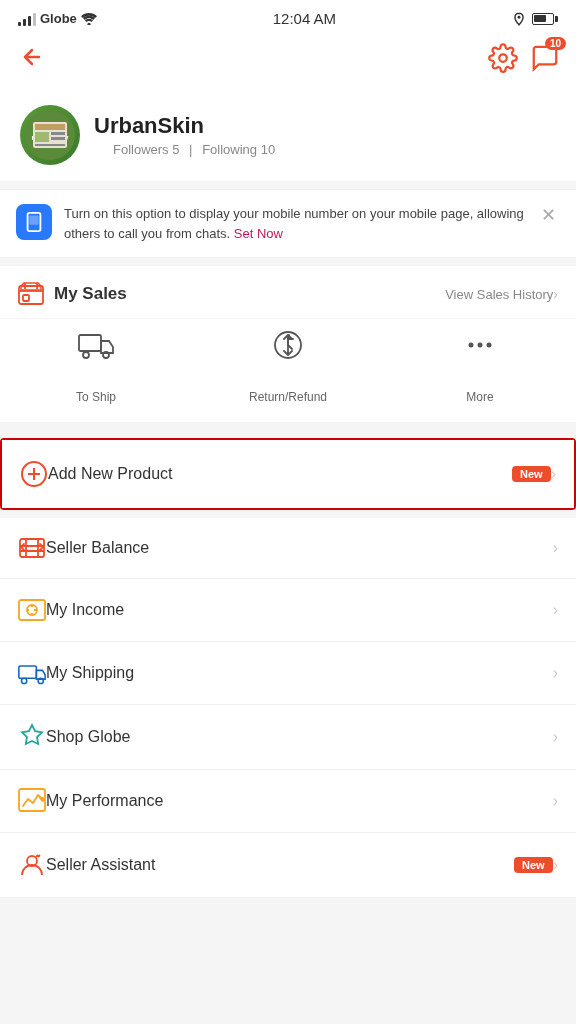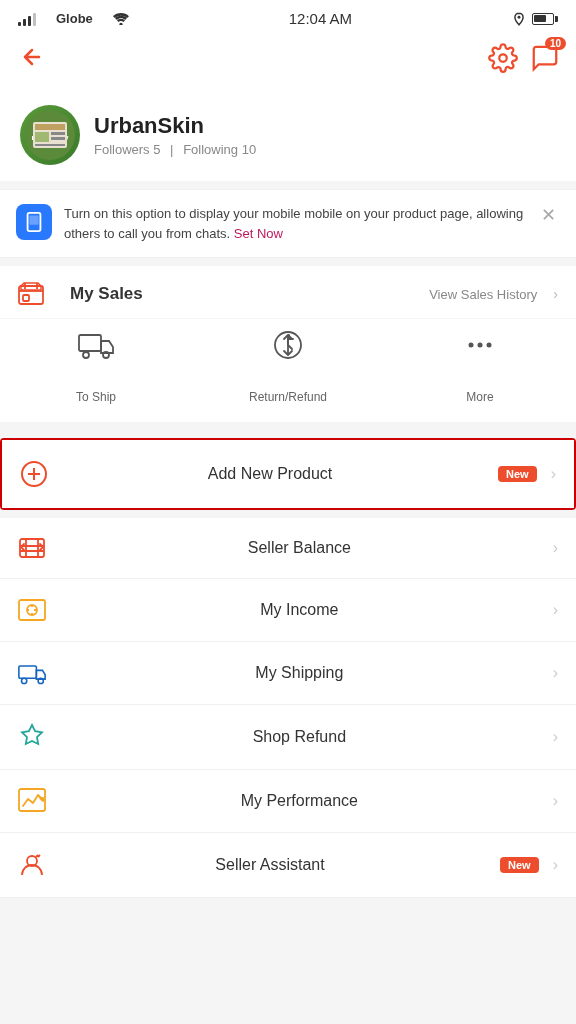--- a/index.html
+++ b/index.html
@@ -15,21 +15,21 @@
     
     .status-bar {
       background: #fff;
       display: flex;
       justify-content: space-between;
       align-items: center;
       padding: 10px 18px 6px;
       font-size: 13px;
       font-weight: 600;
     }
-    .status-left { display: flex; align-items: center; gap: 20px; }
+    .status-left { display: flex; align-items: center; gap: 4px; }
     .status-time { font-size: 15px; font-weight: 400; }
     .status-right { display: flex; align-items: center; gap: 6px; }
 
     
     .top-nav {
       background: #fff;
       display: flex;
       justify-content: space-between;
       align-items: center;
       padding: 8px 16px 12px;
@@ -90,20 +90,21 @@
     }
     .shop-name {
       font-size: 22px;
       font-weight: 700;
       color: #222;
     }
     .followers-info {
       font-size: 13px;
       color: #888;
       margin-top: 3px;
+      margin-left: 19px;
     }
     .followers-info span { color: #888; }
     .separator { margin: 0 6px; }
 
     
     .banner {
       background: #fff;
       margin: 8px 0;
       padding: 14px 16px;
       display: flex;
@@ -143,33 +144,33 @@
     }
     .my-sales-header {
       display: flex;
       justify-content: space-between;
       align-items: center;
       padding: 16px 18px 12px;
     }
     .my-sales-left {
       display: flex;
       align-items: center;
-      gap: 26px;
+      gap: 10px;
     }
     .my-sales-title {
       font-size: 17px;
       font-weight: 600;
       color: #333;
     }
     .view-sales {
       font-size: 13px;
       color: #888;
       display: flex;
       align-items: center;
-      gap: 16px;
+      gap: 0;
       cursor: pointer;
     }
     .chevron { font-size: 14px; color: #bbb; }
 
     
     .sales-tabs {
       display: flex;
       justify-content: space-around;
       padding: 10px 0 18px;
       border-top: 1px solid #f5f5f5;
@@ -200,24 +201,22 @@
       border: 2.5px solid #cc0000;
       border-radius: 4px;
       margin: 0 0 0 0;
       cursor: pointer;
     }
     .menu-item {
       background: #fff;
       display: flex;
       align-items: center;
       padding: 18px 18px;
-      gap: 14px;
       border-bottom: 1px solid #f0f0f0;
       cursor: pointer;
-      text-align: center;
     }
     .menu-item:last-child { border-bottom: none; }
     .menu-icon { width: 28px; display: flex; align-items: center; justify-content: center; }
     .menu-label {
       flex: 1;
       font-size: 16px;
       color: #333;
     }
     .menu-chevron { color: #ccc; font-size: 16px; }
     .new-badge {
@@ -368,21 +367,21 @@
 <div class="banner">
   <div class="banner-icon">
     <svg width="22" height="22" viewBox="0 0 24 24" fill="none" stroke="#fff" stroke-width="2">
       <rect x="5" y="2" width="14" height="20" rx="2" ry="2"></rect>
       <line x1="12" y1="18" x2="12.01" y2="18" stroke-width="3"></line>
 
       <rect x="7" y="5" width="10" height="10" rx="1" fill="#fff" stroke="none" opacity="0.3"></rect>
     </svg>
   </div>
   <div class="banner-text">
-    <span>Turn on this option to display your mobile mobile on your product page, allowing others to call you from chats.</span>
+    <span>Turn on this option to display your mobile number on your mobile page, allowing others to call you from chats.</span>
     <span class="set-now">Set Now</span>
   </div>
   <div class="close-banner">✕</div>
 </div>
 
 <div class="my-sales-section">
   <div class="my-sales-header">
     <div class="my-sales-left">
       <svg width="26" height="24" viewBox="0 0 26 24" fill="none" stroke="#ee4d2d" stroke-width="1.8">
         <rect x="1" y="4" width="24" height="18" rx="2"></rect>
@@ -502,21 +501,21 @@
     <span class="menu-label">My Shipping</span>
     <span class="menu-chevron">›</span>
   </div>
 
   <div class="menu-item">
     <div class="menu-icon">
       <svg width="28" height="28" viewBox="0 0 28 28" fill="none" stroke="#26a69a" stroke-width="1.8">
         <path d="M14 2l3.09 6.26L24 9.27l-5 4.87 1.18 6.88L14 18l-6.18 3.02L9 14.14 4 9.27l6.91-1.01z"></path>
       </svg>
     </div>
-    <span class="menu-label">Shop Refund</span>
+    <span class="menu-label">Shop Globe</span>
     <span class="menu-chevron">›</span>
   </div>
 
   <div class="menu-item">
     <div class="menu-icon">
       <svg width="28" height="26" viewBox="0 0 28 26" fill="none" stroke="#f5a623" stroke-width="1.8">
         <rect x="1" y="1" width="26" height="22" rx="2"></rect>
         <path d="M5 18L10 11l5 4 5-8 5 5" stroke-linecap="round" stroke-linejoin="round"></path>
         <path d="M22 10l3 3M22 10h3v3" fill="none" stroke="#f5a623" stroke-linecap="round" stroke-linejoin="round"></path>
       </svg>

